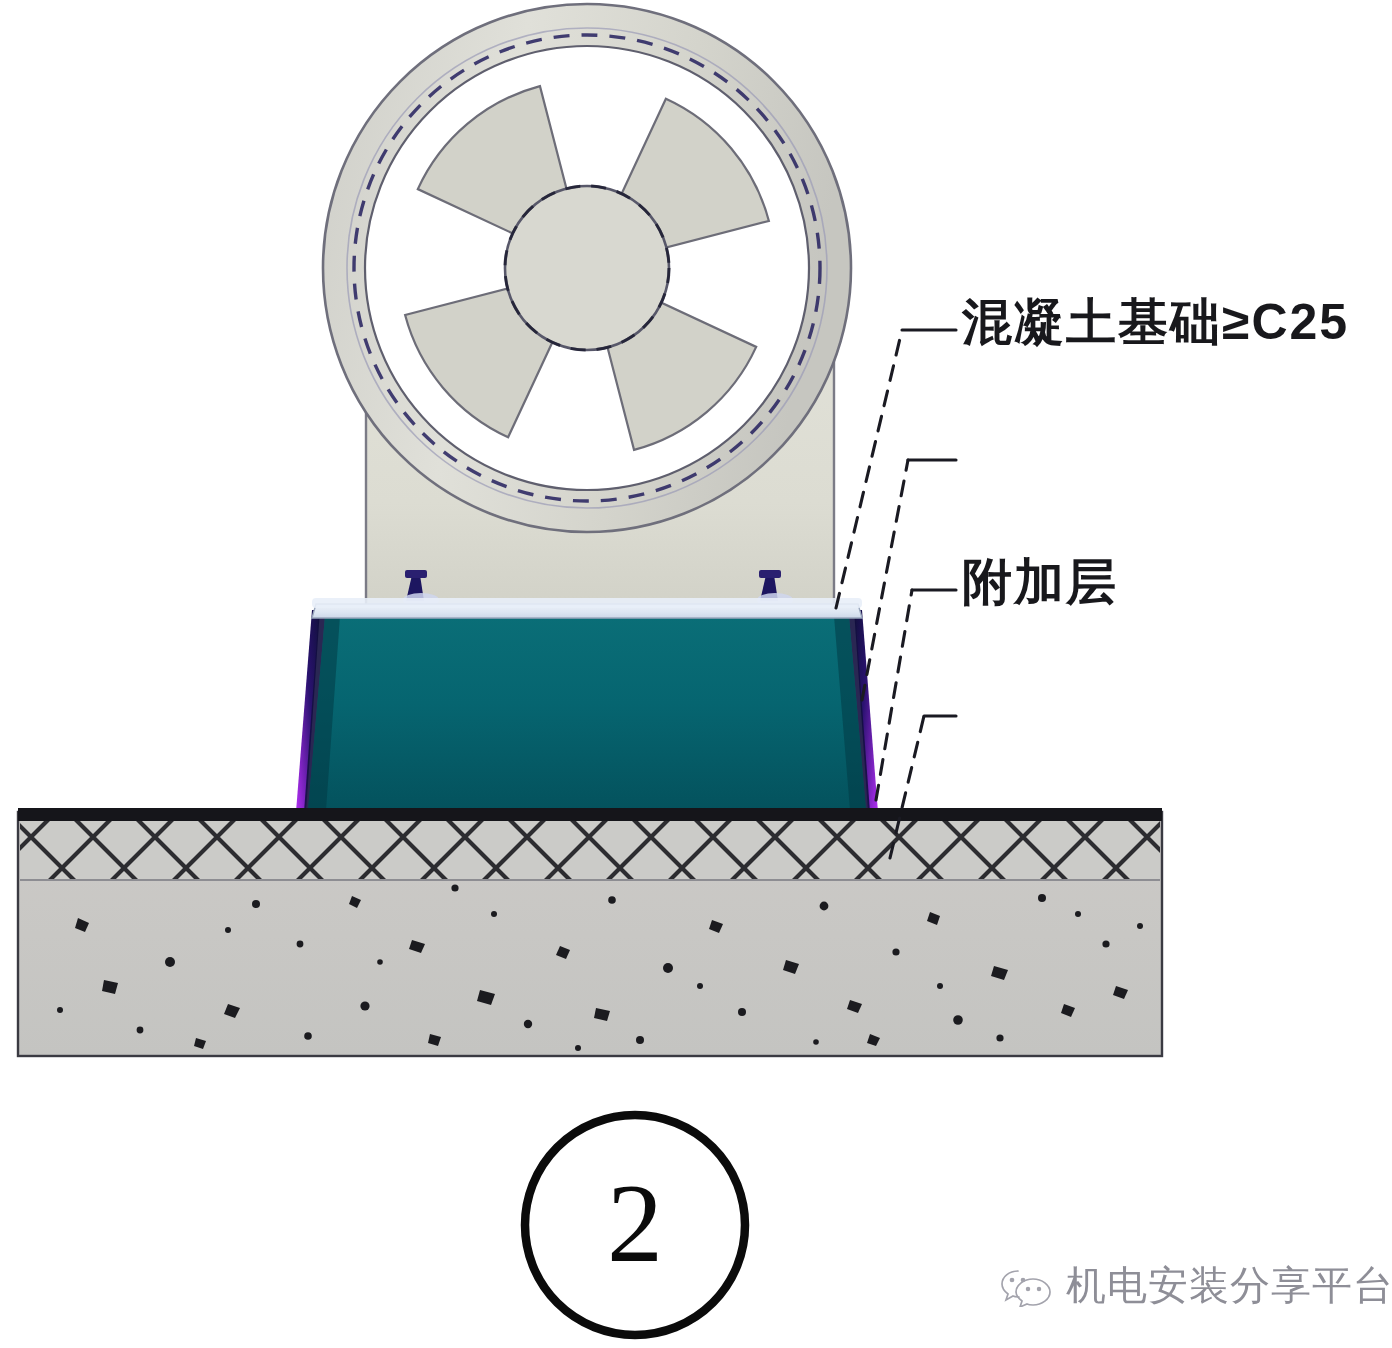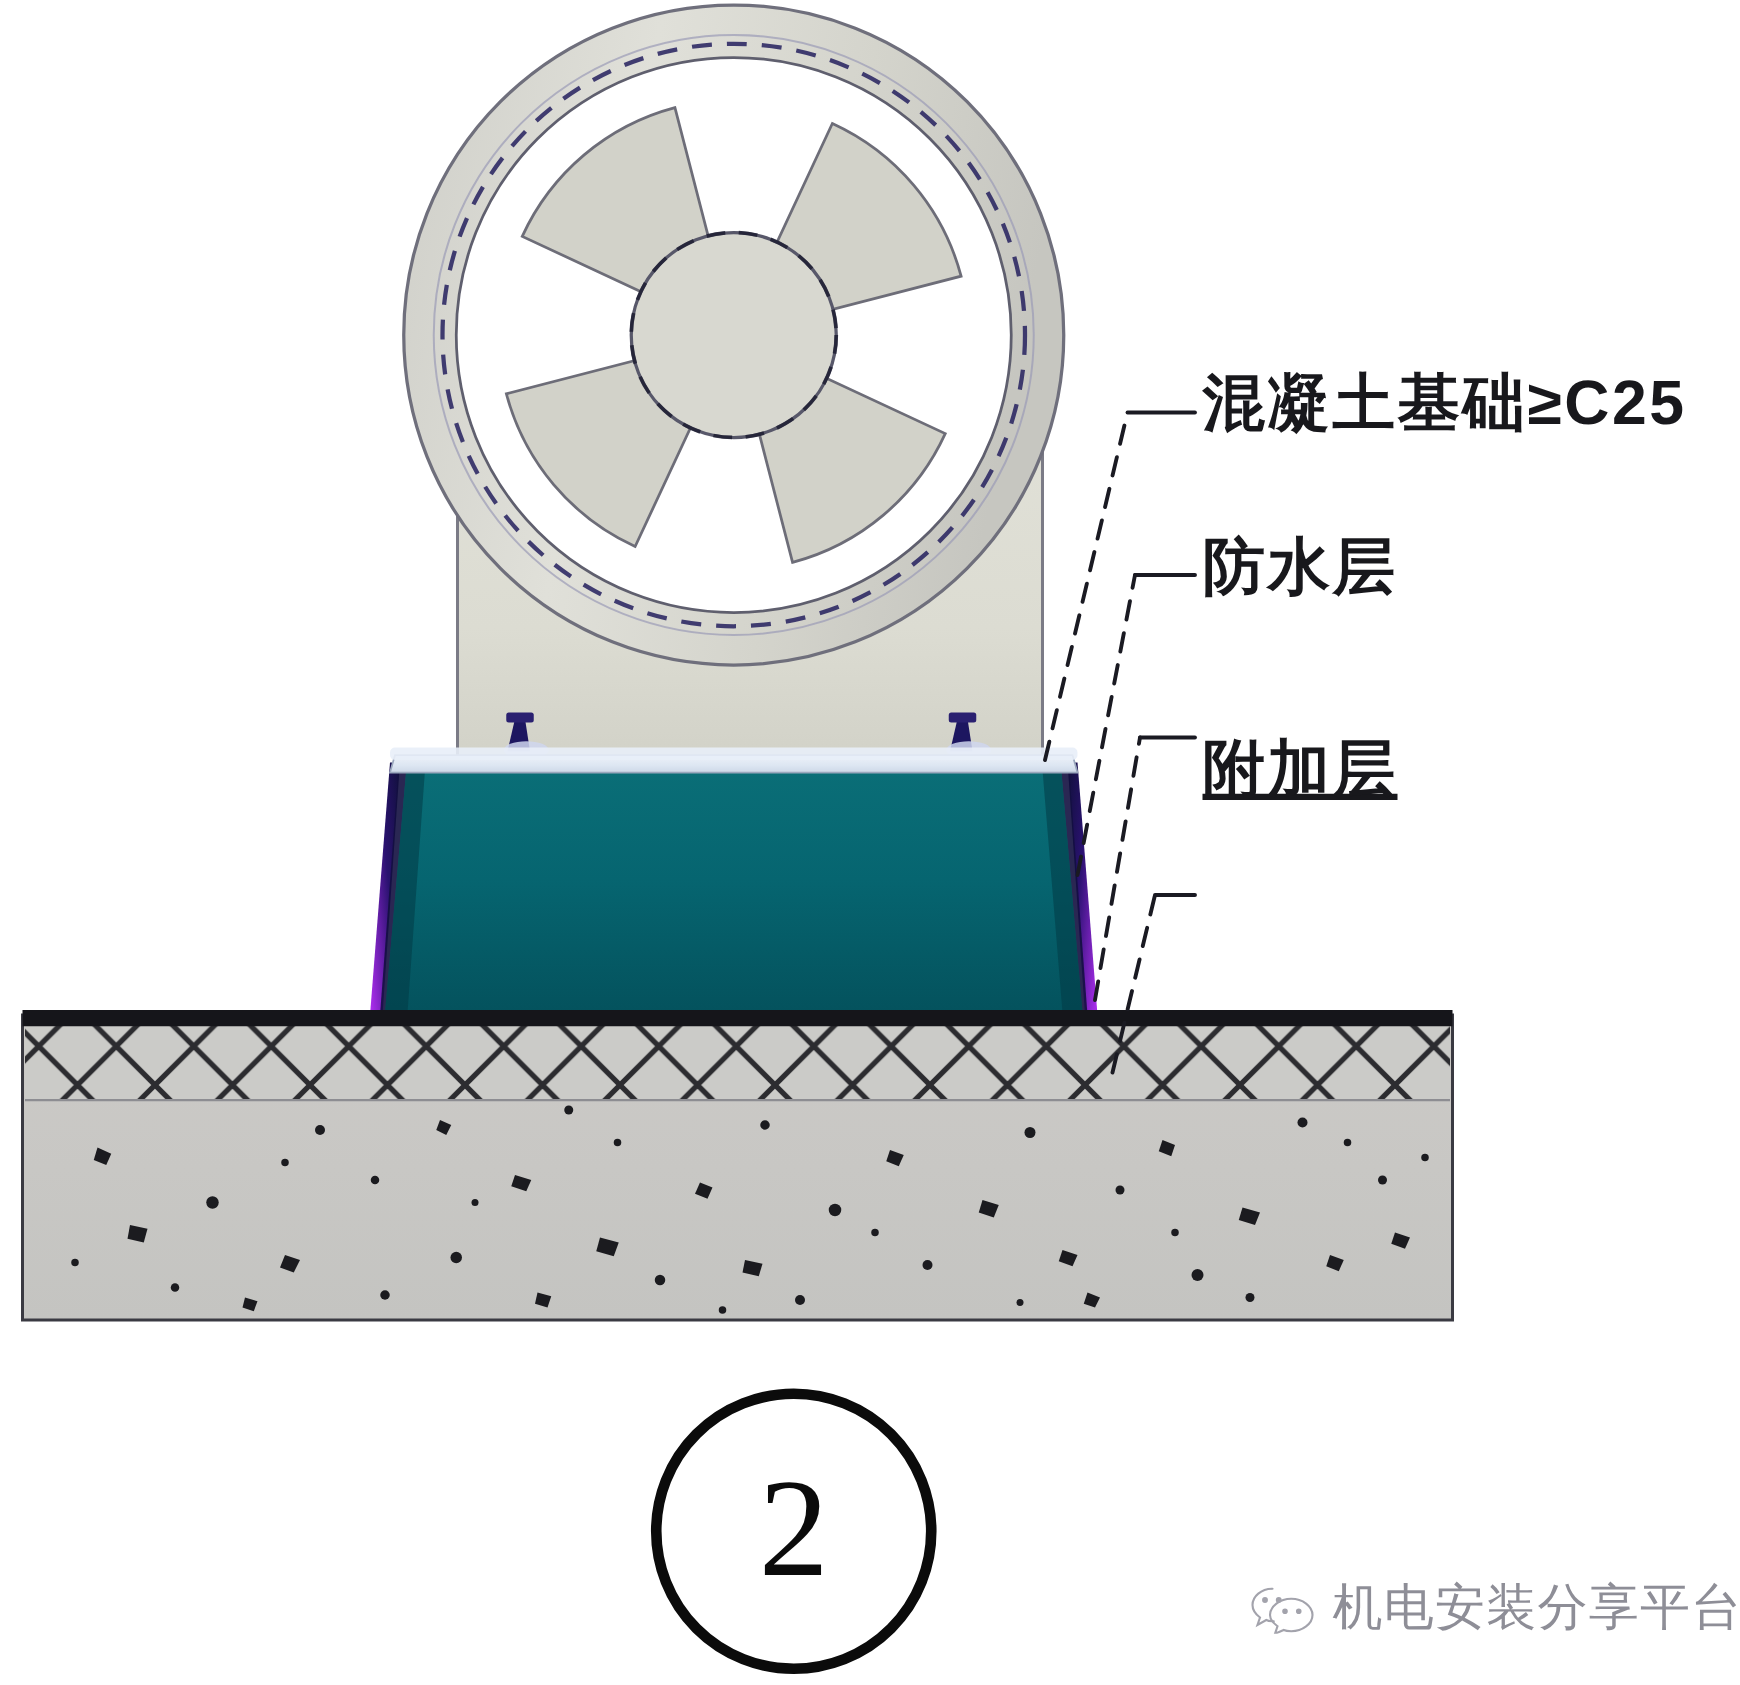--- a/index.html
+++ b/index.html
@@ -16,21 +16,21 @@
     font-family:"Liberation Sans","DejaVu Sans",sans-serif;
     font-size:50px;
     font-weight:700;
     color:#18181c;
     letter-spacing:2px;
     white-space:nowrap;
     line-height:1;
   }
   .lab-c25{left:962px;top:297px;}
   .lab-wp {left:962px;top:428px;}
-  .lab-add{left:962px;top:590px;text-decoration:underline;}
+  .lab-add{left:962px;top:557px;}
   .lab-ins{left:962px;top:684px;}
 
   .marker-num{
     position:absolute;
     left:510px;top:1110px;width:250px;height:230px;
     display:flex;align-items:center;justify-content:center;
     font-family:"Liberation Serif","DejaVu Serif",serif;
     font-size:112px;color:#0b0b0b;font-weight:400;
     line-height:1;
     padding-bottom:4px;
@@ -239,21 +239,20 @@
       <line x1="908" y1="460" x2="956" y2="460"></line>
       <line x1="912" y1="590" x2="956" y2="590"></line>
       <line x1="924" y1="716" x2="956" y2="716"></line>
     </g>
 
     <circle cx="635" cy="1225" r="110" fill="#ffffff" stroke="#0b0b0b" stroke-width="8.5"></circle>
   </svg>
 
   <div class="label lab-c25">混凝土基础≥C25</div>
 
-  <div class="label lab-wp">防水层</div>
 
   <div class="label lab-add">附加层</div>
 
 
   <div class="marker-num">2</div>
 
   <div class="watermark">
     <svg width="52" height="42" viewBox="0 0 52 42">
       <g fill="none" stroke="#6b6b7a" stroke-width="1.7" stroke-linecap="round">
         <path d="M18 6 C9 6 2 12 2 19 C2 23 4 26 8 29 L6 35 L13 31 C15 32 17 32 19 32"></path>

